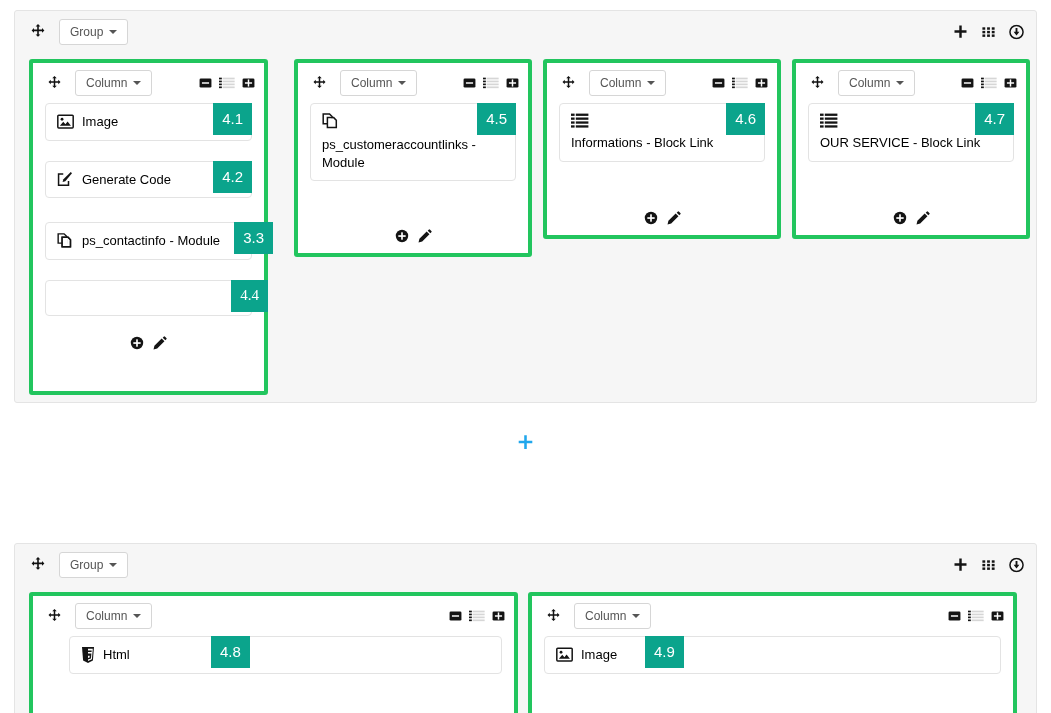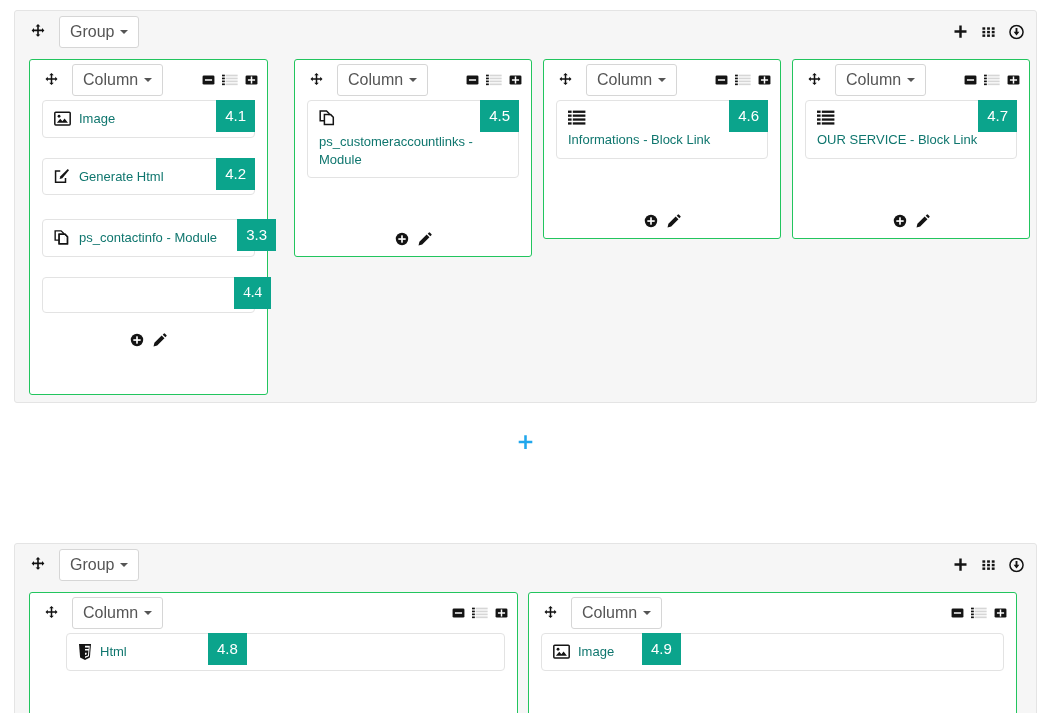--- a/index.html
+++ b/index.html
@@ -33,21 +33,21 @@
     display: inline-flex; align-items: center; justify-content: center;
     color: #000; cursor: move;
     margin-right: 10px;
   }
   .btn-dd {
     display: inline-flex; align-items: center; gap: 6px;
     background: #fff;
     border: 1px solid #d6d6d6;
     border-radius: 3px;
     padding: 5px 10px;
-    font-size: 16px;
+    font-size: 12px;
     color: #555;
     cursor: pointer;
     line-height: 1.2;
   }
   .caret {
     width: 0; height: 0;
     border-left: 4px solid transparent;
     border-right: 4px solid transparent;
     border-top: 4px solid #555;
     display: inline-block;
@@ -56,21 +56,21 @@
     position: absolute; right: 12px; top: 50%;
     transform: translateY(-50%);
     display: flex; align-items: center; gap: 13px;
   }
   .group-tools .ic { cursor: pointer; display: inline-flex; }
 
   
   .col-card {
     position: absolute;
     background: #ffffff;
-    border: 1px solid #22c55e;
+    border: 4px solid #22c55e;
     border-radius: 3px;
   }
   .col-head {
     height: 40px;
     display: flex; align-items: center;
     padding: 0 10px;
     position: relative;
   }
   .col-tools {
     position: absolute; right: 9px; top: 50%;
@@ -85,21 +85,21 @@
     background: #fff;
     border: 1px solid #e3e3e3;
     border-radius: 4px;
     margin: 0 12px 12px 12px;
     padding: 9px 11px;
     min-height: 36px;
     cursor: move;
   }
   .el-row { display: flex; align-items: center; gap: 8px; }
   .el-ico { flex: 0 0 auto; display: inline-flex; align-items: center; }
-  .el-label { font-size: 13px; color: #0f766e; line-height: 1.35; }
+  .el-label { font-size: 13px; color: #000000; line-height: 1.35; }
   .el-stack .el-ico { display: block; margin-bottom: 3px; }
   .badge {
     position: absolute;
     top: -1px; right: -1px;
     background: #0ba48c;
     color: #ffffff;
     font-size: 15px;
     line-height: 1;
     padding: 8px 9px 9px 9px;
     min-width: 34px;
@@ -250,21 +250,21 @@
       </div>
 
       <div class="el-block" style="margin-top:20px;">
         <div class="el-row">
           <span class="el-ico">
             <svg width="17" height="15" viewBox="0 0 18 16">
                 <path fill="none" stroke="#141414" stroke-width="1.6" d="M12.2 9.6v4.4H1.6V2.2h5"></path>
                 <path fill="#141414" d="M15.9 1.2 14.6 0 6.8 7.8l-.9 2.9 2.9-.9z"></path>
               </svg>
           </span>
-          <span class="el-label">Generate Html</span>
+          <span class="el-label">Generate Code</span>
         </div>
         <span class="badge" style="right:-1px;">4.2</span>
       </div>
 
       <div class="el-block" style="margin-top:24px;">
         <div class="el-row">
           <span class="el-ico">
             <svg width="17" height="16" viewBox="0 0 18 17">
                 <path fill="none" stroke="#141414" stroke-width="1.5" d="M1.2 0.9h6.3l2.6 2.6v7.3H1.2z"></path>
                 <path fill="none" stroke="#141414" stroke-width="1.5" d="M5.4 4.6h6.3l2.6 2.6v7.4H5.4z"></path>

